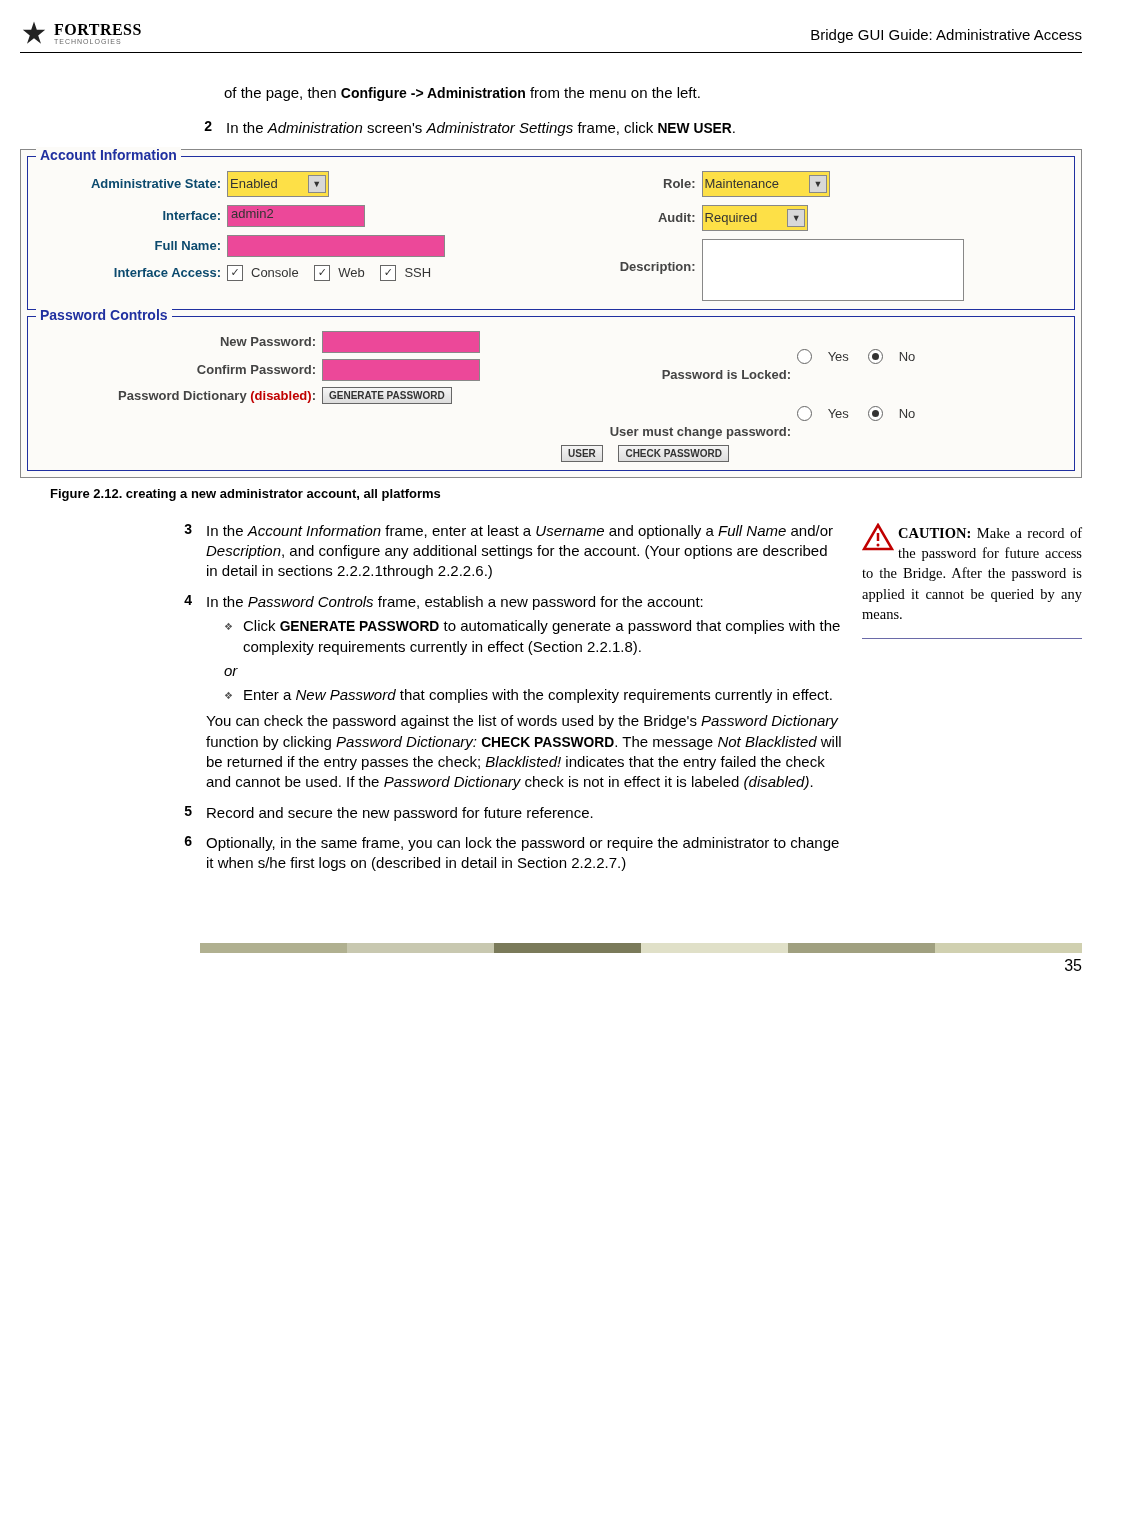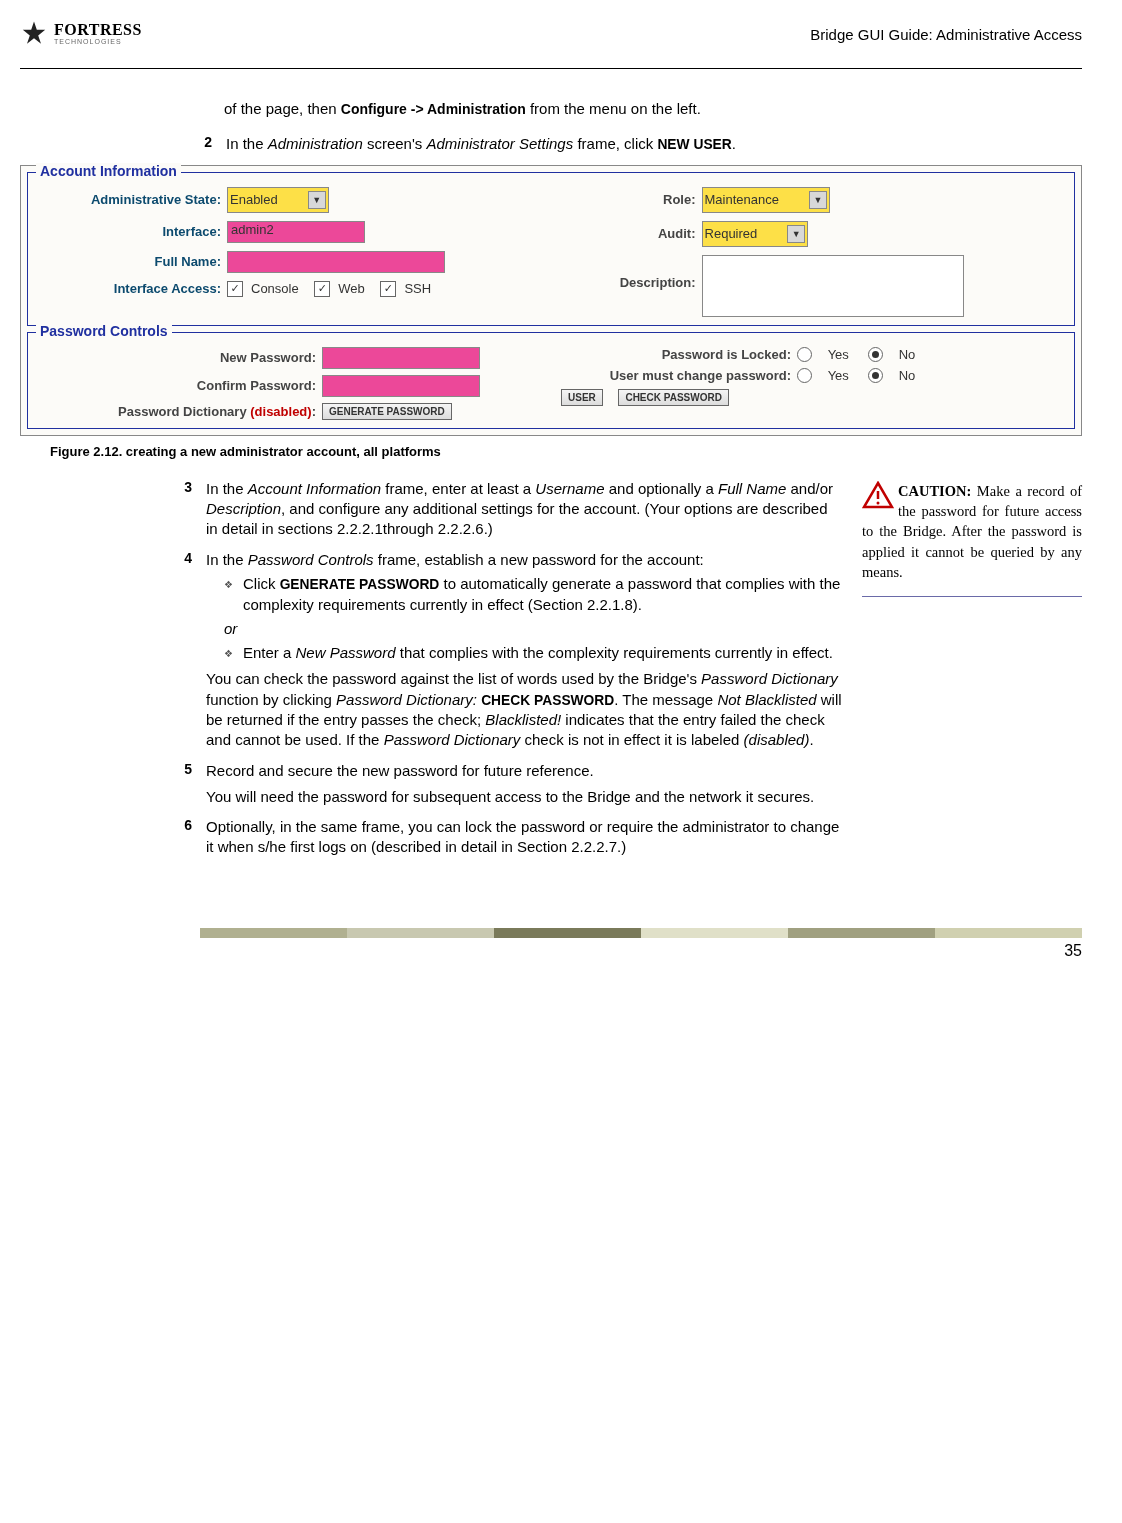--- a/index.html
+++ b/index.html
@@ -9,21 +9,21 @@
     margin: 0;
     padding: 20px 40px 20px 20px;
     width: 1062px;
     background: #fff;
   }
   .header {
     display: flex;
     justify-content: space-between;
     align-items: center;
     border-bottom: 1px solid #000;
-    padding-bottom: 20px;
+    padding-bottom: 4px;
     margin-bottom: 30px;
   }
   .logo {
     display: flex;
     align-items: center;
     gap: 6px;
   }
   .logo-mark {
     width: 28px;
     height: 28px;
@@ -219,20 +219,21 @@
     font-weight: bold;
     color: #444;
     font-size: 13px;
   }
   .pw-label-r {
     min-width: 230px;
     text-align: right;
     font-weight: bold;
     color: #444;
     font-size: 13px;
+    margin-top: 36px;
   }
   .disabled-text { color: #c00000; font-weight: bold; }
   .body-row {
     display: flex;
     gap: 20px;
     align-items: flex-start;
   }
   .main-col { flex: 1; }
   .steps-block {
     margin-left: 160px;
@@ -419,21 +420,20 @@
           <div style="margin-top:6px;">
             <span>You can check the password against the list of words used by the Bridge's </span><i>Password Dictionary</i><span> function by clicking </span><i>Password Dictionary: </i><b class="sc">CHECK PASSWORD</b><span>. The message </span><i>Not Blacklisted</i><span> will be returned if the entry passes the check; </span><i>Blacklisted!</i><span> indicates that the entry failed the check and cannot be used. If the </span><i>Password Dictionary</i><span> check is not in effect it is labeled </span><i>(disabled)</i><span>.</span>
           </div>
         </div>
       </div>
 
       <div class="step">
         <div class="step-num">5</div>
         <div class="step-body">
           <div>Record and secure the new password for future reference.</div>
-          <div style="margin-top:6px;">You will need the password for subsequent access to the Bridge and the network it secures.</div>
         </div>
       </div>
 
       <div class="step">
         <div class="step-num">6</div>
         <div class="step-body">Optionally, in the same frame, you can lock the password or require the administrator to change it when s/he first logs on (described in detail in Section 2.2.2.7.)</div>
       </div>
 
     </div>
   </div>

